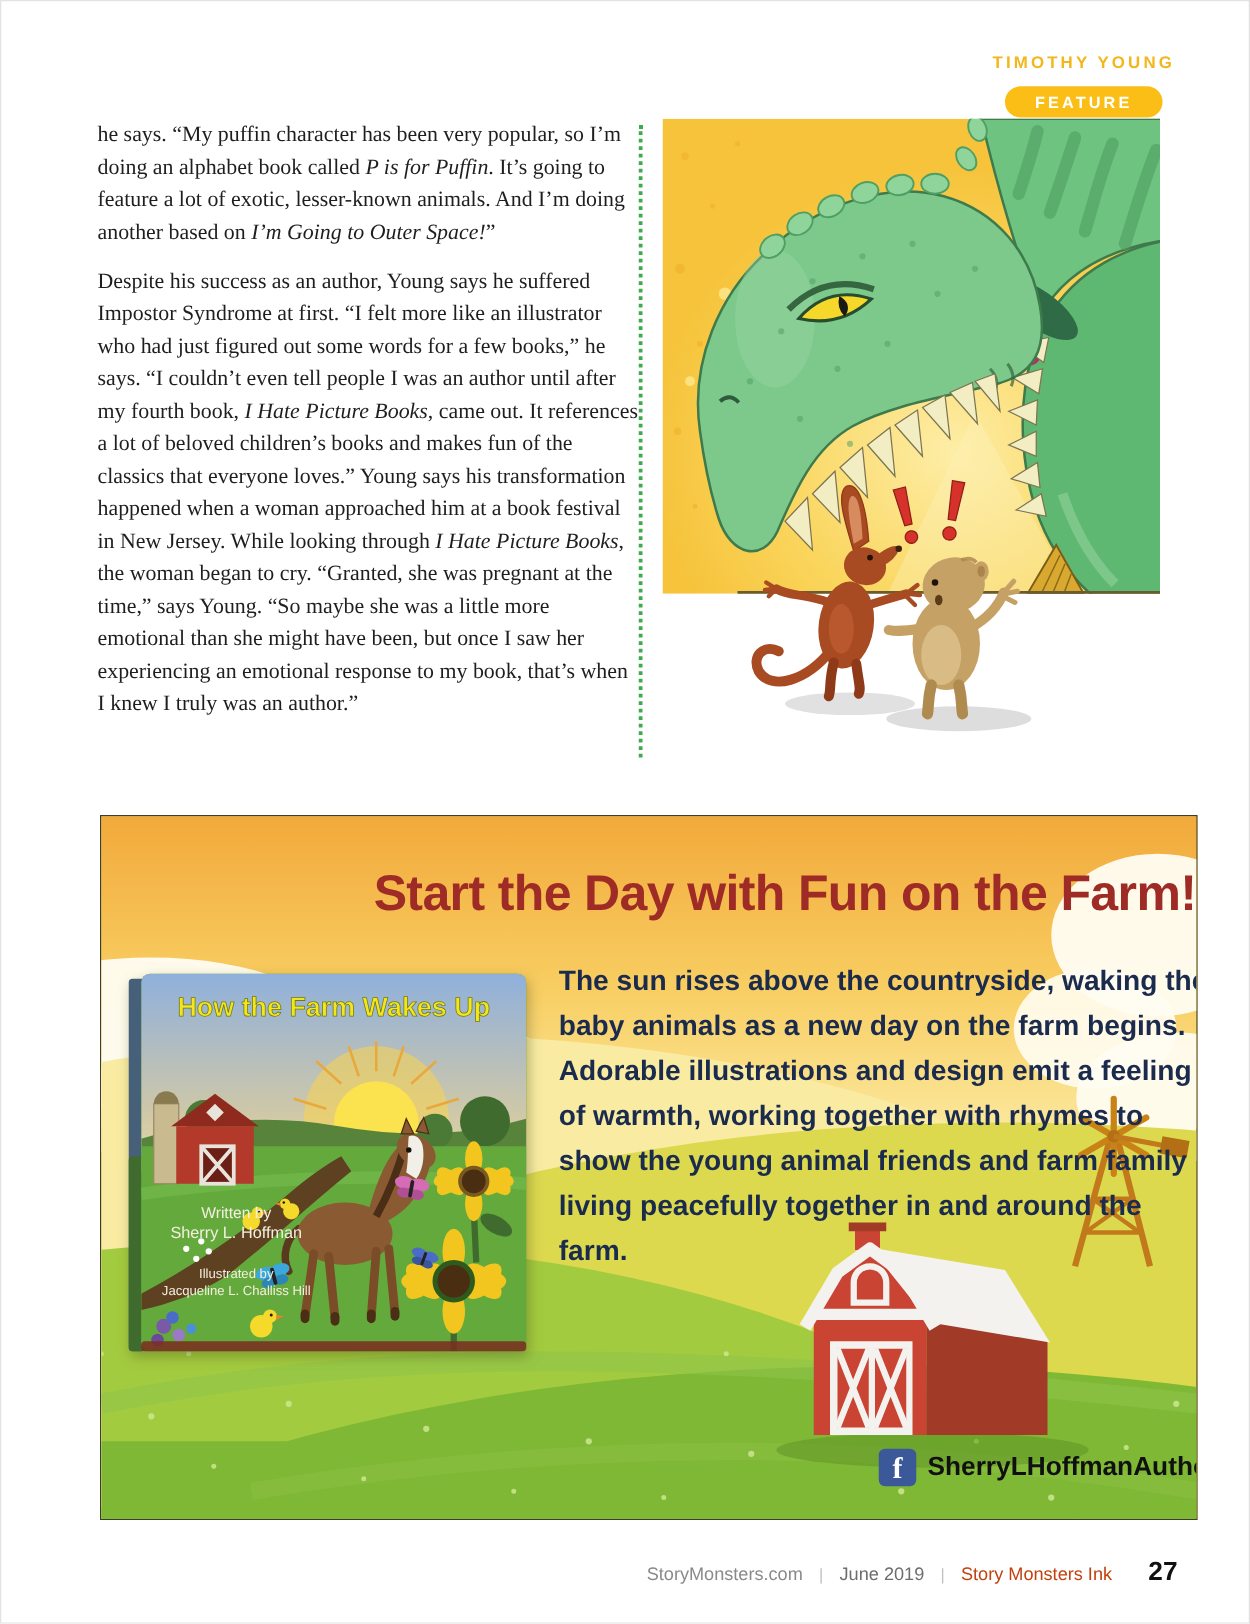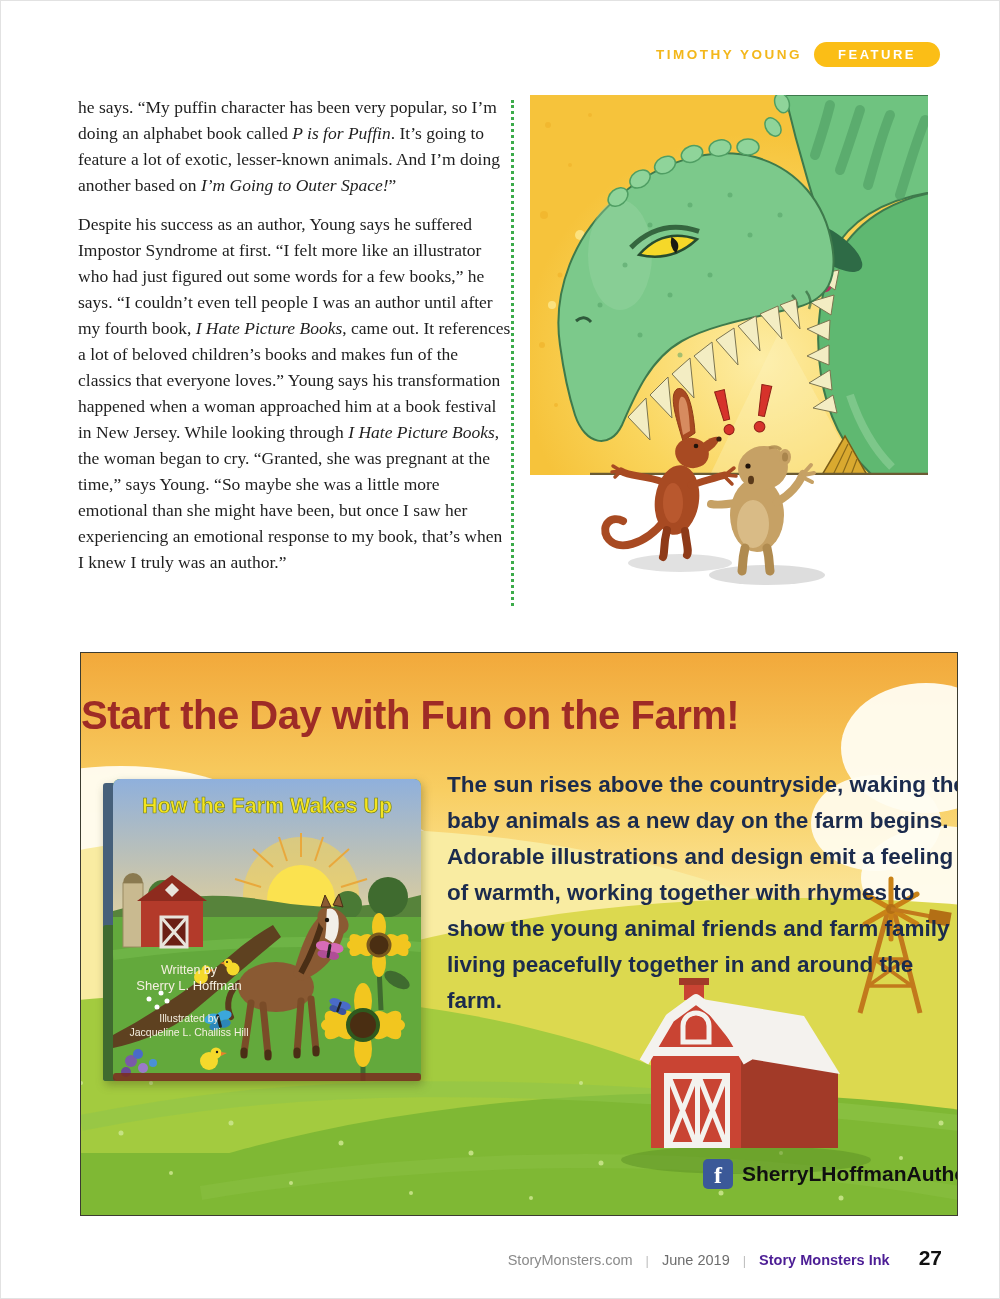--- a/index.html
+++ b/index.html
@@ -4,21 +4,21 @@
 <style>
   * { margin:0; padding:0; box-sizing:border-box; }
   html,body { background:#ffffff; }
   .page {
     position:relative; width:1000px; height:1299px; background:#fff;
     font-family:"Liberation Sans", sans-serif; overflow:hidden;
     box-shadow: inset 0 0 0 1px #e2e2e2;
   }
 
   
-  .header-row { position:absolute; top:42px; right:60px; display:flex; align-items:center; gap:12px; }
+  .header-row { position:absolute; top:42px; right:60px; display:flex; align-items:center; gap:12px;flex-direction:column; }
   .author-kicker { color:#F3B71B; font-weight:bold; font-size:13.5px; letter-spacing:2.5px; }
   .feature-badge { background:#FBBE16; color:#fff; font-weight:bold; font-size:13px;
     letter-spacing:2.5px; padding:5px 24px; border-radius:14px; }
 
   
   .article-col { position:absolute; left:78px; top:94px; width:434px;
     font-family:"Liberation Serif", serif; font-size:17.5px; line-height:26px; color:#1e1e1e; }
   .article-col p { margin-bottom:13px; }
   .article-col .link { color:#3FA9DC; }
   .article-col .dot { color:#E9488B; font-size:13px; }
@@ -26,40 +26,40 @@
   .col-divider { position:absolute; left:511px; top:100px; height:506px; width:0;
     border-left:3px dotted #3CAB4A; }
 
   
   .feature-art { position:absolute; left:530px; top:95px; width:420px; height:517px; }
 
   
   .ad { position:absolute; left:80px; top:652px; width:878px; height:564px;
     border:1.5px solid #3c3c30; overflow:hidden; background:#F6C94E; }
   .ad-bg { position:absolute; left:0; top:0; width:878px; height:564px; }
-  .ad-headline { position:absolute; left:0; right:0; top:40px; text-align:left;
+  .ad-headline { position:absolute; left:0; right:0; top:40px; text-align:right;
     font-size:40px; font-weight:bold; color:#9E2B26; letter-spacing:-0.5px; }
   .book-cover { position:absolute; left:20px; top:122px; width:324px; height:314px;
     filter: drop-shadow(2px 4px 5px rgba(60,60,20,.35)); }
   .ad-body { position:absolute; left:366px; top:114px; width:525px;
     font-size:22.5px; font-weight:bold; color:#1B2B4D; line-height:36px; }
   .ad-availability { position:absolute; left:25px; top:488px; font-size:18.5px; font-weight:bold; color:#101010; }
   .ad-url { position:absolute; left:25px; top:511px; font-size:29px; font-weight:bold; color:#C0272D; letter-spacing:.5px; }
   .fb-row { position:absolute; left:622px; top:506px; display:flex; align-items:center; gap:9px; }
   .fb-icon { width:30px; height:30px; background:#3B5998; border-radius:5px; color:#fff;
     font-weight:bold; font-size:24px; display:flex; align-items:flex-end; justify-content:center;
     font-family:"Liberation Serif", serif; line-height:28px; }
   .fb-label { font-size:21px; font-weight:bold; color:#101010; }
 
   
   .footer { position:absolute; top:1246px; right:58px; display:flex; align-items:baseline; gap:13px;
     font-size:14.5px; color:#8a8a8a;text-align:right; }
   .footer .sep { color:#c0c0c0; font-size:13px; }
   .footer .date { color:#6d6d6d; }
-  .footer .mag { color:#4c1d95; font-weight:bold; }
+  .footer .mag { color:#c2410c; font-weight:normal; }
   .footer .pagenum { color:#111; font-weight:bold; font-size:21px; margin-left:16px; }
 </style>
 </head>
 <body>
 
 <div class="page">
 
   <div class="header-row">
     <span class="author-kicker">TIMOTHY YOUNG</span>
     <span class="feature-badge">FEATURE</span>

